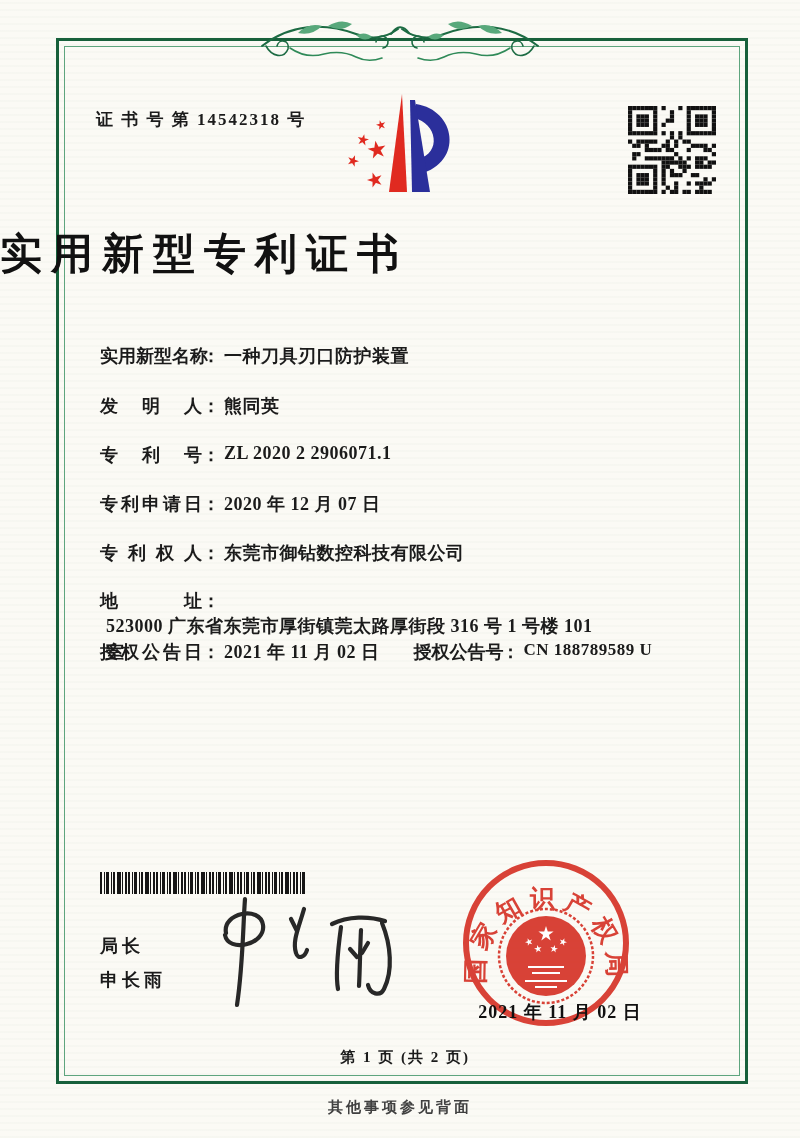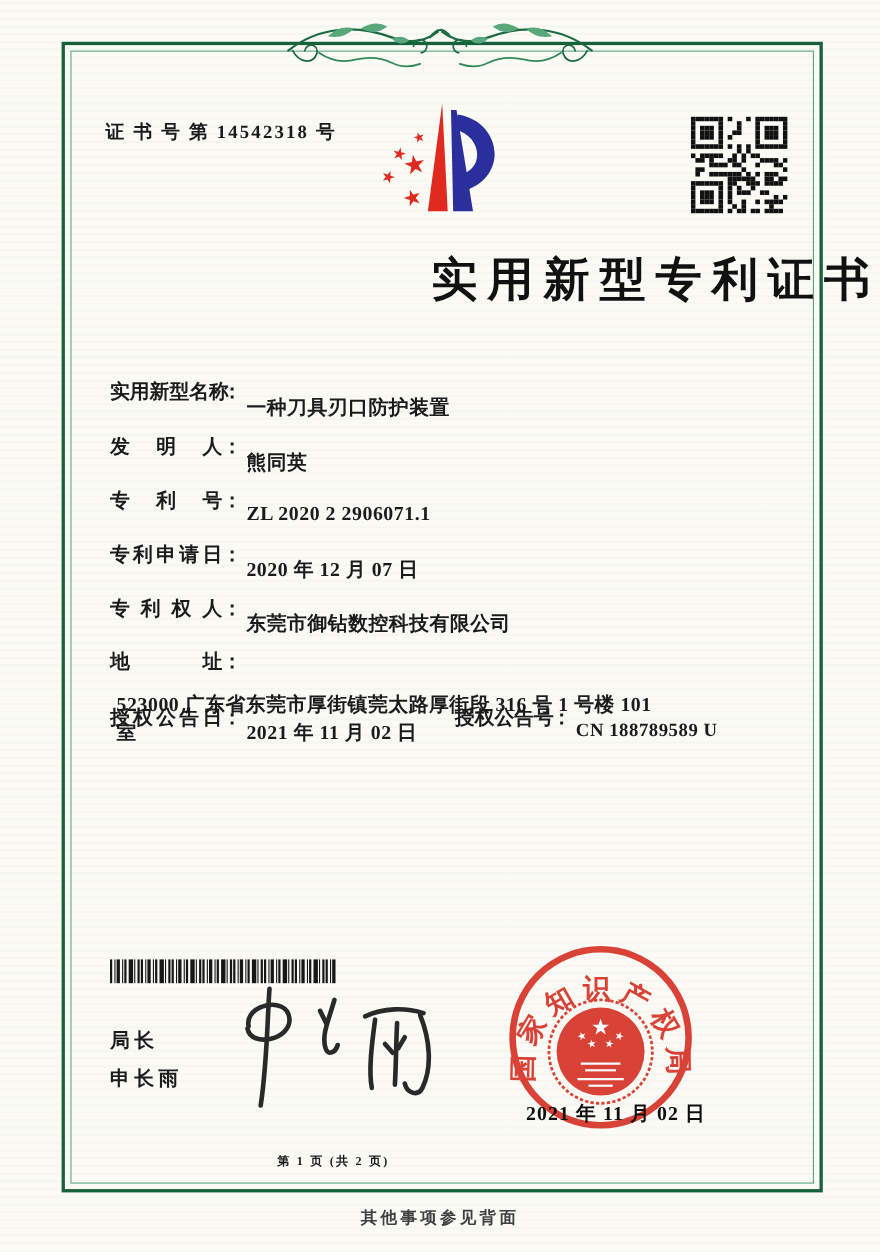--- a/index.html
+++ b/index.html
@@ -14,46 +14,46 @@
     background:repeating-linear-gradient(0deg, rgba(190,205,190,0.07) 0 2px, transparent 2px 7px);
   }
   
   .frame-outer{position:absolute;left:56px;top:38px;right:52px;bottom:54px;border:3px solid #17603b;}
   .frame-inner{position:absolute;left:5px;top:5px;right:5px;bottom:5px;border:1px solid #5ea57e;}
   .flourish{position:absolute;left:260px;top:12px;width:280px;height:64px;}
   
   .cert-no{position:absolute;left:96px;top:108px;font-size:17px;font-weight:600;letter-spacing:2px;}
   .logo{position:absolute;left:332px;top:90px;width:140px;height:114px;}
   .qr{position:absolute;left:628px;top:106px;width:88px;height:88px;}
-  .title{position:absolute;left:0;right:0;top:226px;text-align:right;
+  .title{position:absolute;left:0;right:0;top:226px;text-align:left;
     font-size:42px;font-weight:700;letter-spacing:9px;color:#111;}
   
   .fields{position:absolute;left:100px;top:344px;width:616px;font-size:18px;font-weight:600;}
   .f-row{position:absolute;left:0;white-space:nowrap;}
   .f-row.wrap{white-space:normal;}
   .f-label{display:inline-block;width:102px;text-align:justify;text-align-last:justify;vertical-align:top;}
   .f-colon{display:inline-block;width:16px;vertical-align:top;}
-  .f-value{display:inline-block;margin-left:6px;vertical-align:top;letter-spacing:0.5px;margin-top:14px;}
+  .f-value{display:inline-block;margin-left:6px;vertical-align:top;letter-spacing:0.5px;}
   .f-value.addr{width:496px;line-height:1.45;letter-spacing:0.5px;}
   .pair2{display:inline-block;margin-left:34px;}
   .pair2 .f-label{width:88px;}
   .pair2 .f-value{font-size:17px;}
   
   .decree{position:absolute;left:100px;top:674px;width:618px;}
   .decree p{margin:0;font-size:17px;line-height:1.88;text-indent:2em;letter-spacing:0.4px;color:#222;}
   
   .barcode{position:absolute;left:100px;top:872px;width:212px;height:22px;}
   .director-title{position:absolute;left:100px;top:934px;font-size:18px;font-weight:700;letter-spacing:4px;}
   .director-name{position:absolute;left:100px;top:968px;font-size:18px;font-weight:700;letter-spacing:4px;text-align:center;}
   .signature{position:absolute;left:198px;top:893px;width:215px;height:118px;}
   .seal{position:absolute;left:451px;top:848px;width:190px;height:190px;}
   .seal-date{position:absolute;left:470px;top:1000px;width:180px;text-align:center;
     font-size:18px;font-weight:700;letter-spacing:1px;color:#101010;}
-  .page-num{position:absolute;left:252px;top:1048px;width:230px;text-align:left;
-    font-size:11px;font-weight:600;letter-spacing:2px;}
+  .page-num{position:absolute;left:240px;top:1048px;width:230px;text-align:right;
+    font-size:15px;font-weight:600;letter-spacing:2px;}
   .back-note{position:absolute;left:0;right:0;top:1098px;text-align:center;
     font-size:15px;font-weight:600;letter-spacing:3px;color:#404040;}
 </style>
 </head>
 <body>
 
 <div class="texture"></div>
 
 <div class="frame-outer">
   <div class="frame-inner"></div>

